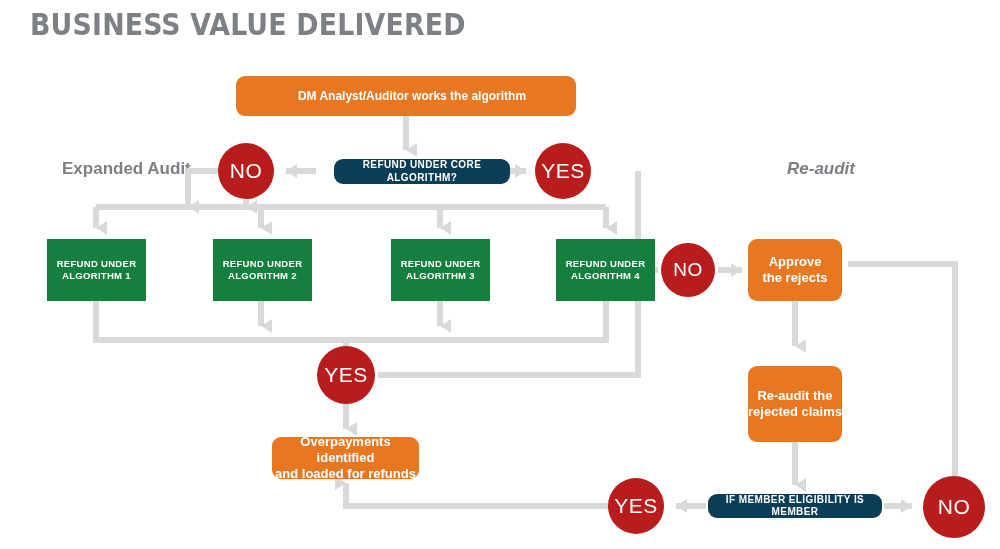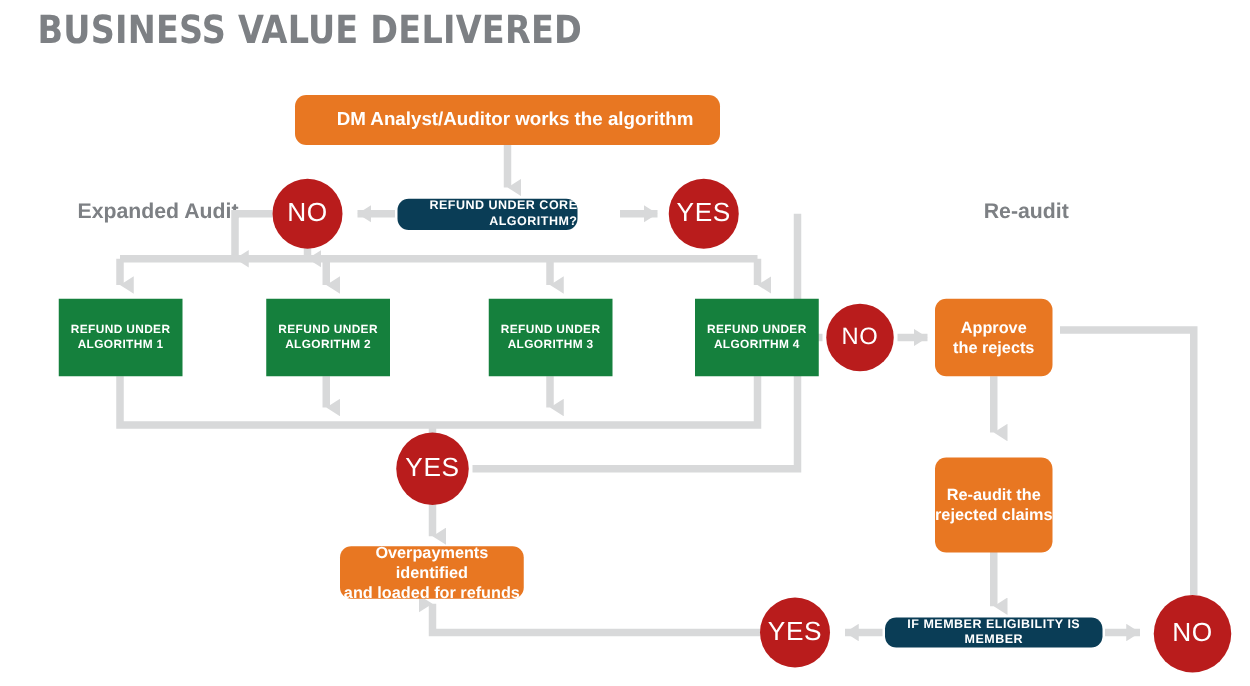--- a/index.html
+++ b/index.html
@@ -35,21 +35,21 @@
   }
   .section-label {
     position: absolute;
     font-size: 17px;
     font-weight: bold;
     color: #7d8084;
     white-space: nowrap;
     margin-left: 32px;
   }
   #label-expanded-audit { left: 30px; top: 159px; }
-  #label-re-audit { left: 755px; top: 159px; }
+  #label-re-audit { left: 755px; top: 159px; font-style: italic; }
 
   svg#wires {
     position: absolute;
     left: 0; top: 0;
     width: 1000px;
     height: 549px;
   }
 
   .node {
     position: absolute;
@@ -61,21 +61,21 @@
     color: #ffffff;
     line-height: 1.25;
   }
   .node-orange { background: #e87722; border-radius: 9px; }
   .node-navy-sq { background: #15803d; border-radius: 0; }
   .node-navy-pill { background: #0a3d56; border-radius: 9px; }
   .node-circle {
     background: #b91c1c;
     border-radius: 50%;
   }
-  .t-orange-lg { font-size: 15px; font-weight: bold; padding-left: 12px; }
+  .t-orange-lg { font-size: 12px; font-weight: bold; padding-left: 12px; }
   .t-orange-sm { font-size: 13px; font-weight: bold; }
   .t-navy-sq { font-size: 9.5px; font-weight: bold; letter-spacing: 0.3px; }
   .t-navy-pill { font-size: 10px; font-weight: bold; letter-spacing: 0.4px; }
   .t-circle-lg { font-size: 21px; font-weight: normal; letter-spacing: 0.5px; }
   .t-circle-md { font-size: 19px; font-weight: normal; letter-spacing: 0.5px; }
   .node span { display: block; }
 </style>
 </head>
 <body>
 
@@ -147,21 +147,21 @@
 
     </g>
   </svg>
 
   <div class="node node-orange t-orange-lg" style="left:236px; top:76px; width:340px; height:40px;">
     <div>
       <span>DM  Analyst/Auditor works the algorithm</span>
     </div>
   </div>
 
-  <div class="node node-navy-pill t-navy-pill" style="left:318px; top:159px; width:144px; height:25px;text-align:right;">
+  <div class="node node-navy-pill t-navy-pill" style="left:334px; top:159px; width:176px; height:25px;">
     <span>REFUND UNDER CORE ALGORITHM?</span>
   </div>
 
   <div class="node node-circle t-circle-lg" style="left:218px; top:143px; width:56px; height:56px;">
     <span>NO</span>
   </div>
 
   <div class="node node-circle t-circle-lg" style="left:535px; top:143px; width:56px; height:56px;">
     <span>YES</span>
   </div>

